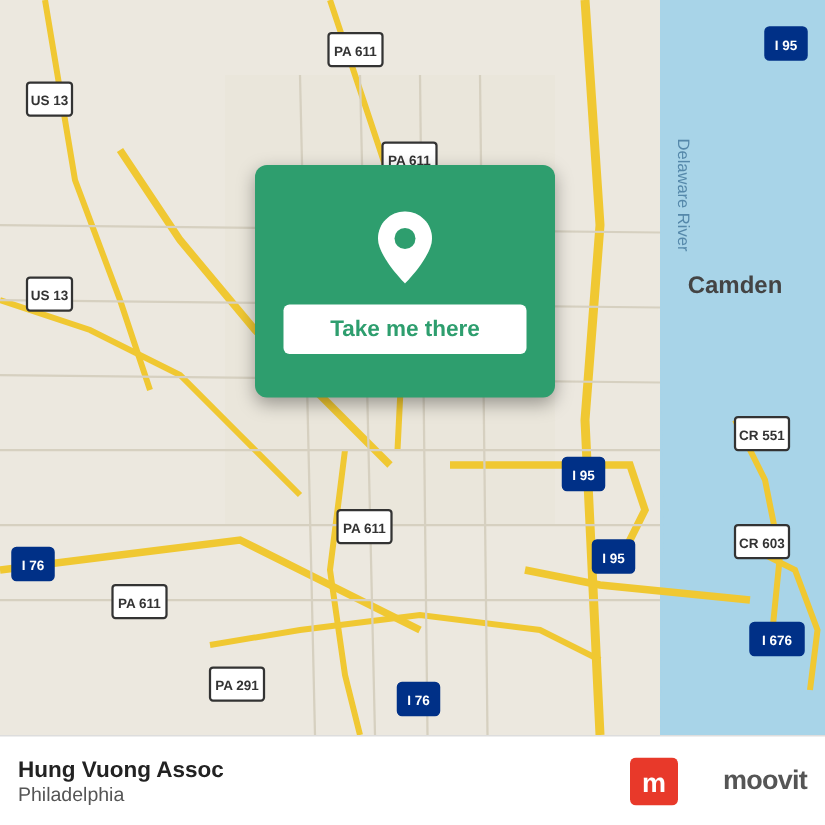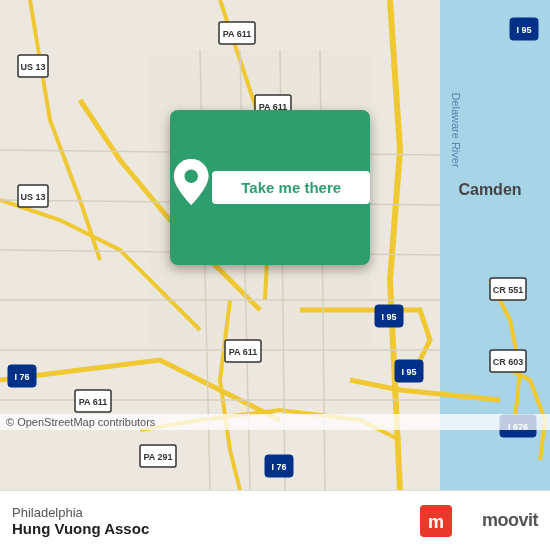--- a/index.html
+++ b/index.html
@@ -31,21 +31,21 @@
     
     #location-card {
       position: absolute;
       top: 110px;
       left: 170px;
       width: 200px;
       height: 155px;
       background-color: #2e9e6e;
       border-radius: 8px;
       display: flex;
-      flex-direction: row;
+      flex-direction: column;
       align-items: center;
       justify-content: center;
       box-shadow: 0 4px 12px rgba(0,0,0,0.35);
     }
 
     #pin-icon {
       width: 44px;
       height: 54px;
       margin-bottom: 10px;
     }
@@ -229,29 +229,26 @@
       <circle cx="22" cy="20" r="18" fill="white" opacity="0.25"></circle>
       <circle cx="22" cy="20" r="14" fill="white" opacity="0.3"></circle>
 
       <path d="M22 2 C12 2 4 10 4 20 C4 32 22 50 22 50 C22 50 40 32 40 20 C40 10 32 2 22 2 Z" fill="white"></path>
       <circle cx="22" cy="20" r="7" fill="#2e9e6e"></circle>
     </svg>
 
     <button id="take-me-there-btn">Take me there</button>
   </div>
 
-  <div id="copyright-bar">
-    <span>© OpenStreetMap contributors</span>
-  </div>
 </div>
 
 <div id="bottom-bar">
   <div id="location-info">
+    <span id="location-name">Hung Vuong Assoc</span>
     <span id="location-city">Philadelphia</span>
-    <span id="location-name">Hung Vuong Assoc</span>
   </div>
 
   <div id="moovit-logo">
 
     <svg id="moovit-icon" viewBox="0 0 32 32" xmlns="http://www.w3.org/2000/svg">
       <rect width="32" height="32" rx="4" fill="#e8392a"></rect>
 
       <text x="16" y="23" font-size="18" font-weight="bold" fill="white" text-anchor="middle" font-family="Arial">m</text>
     </svg>
     <span id="moovit-text">moovit</span>

